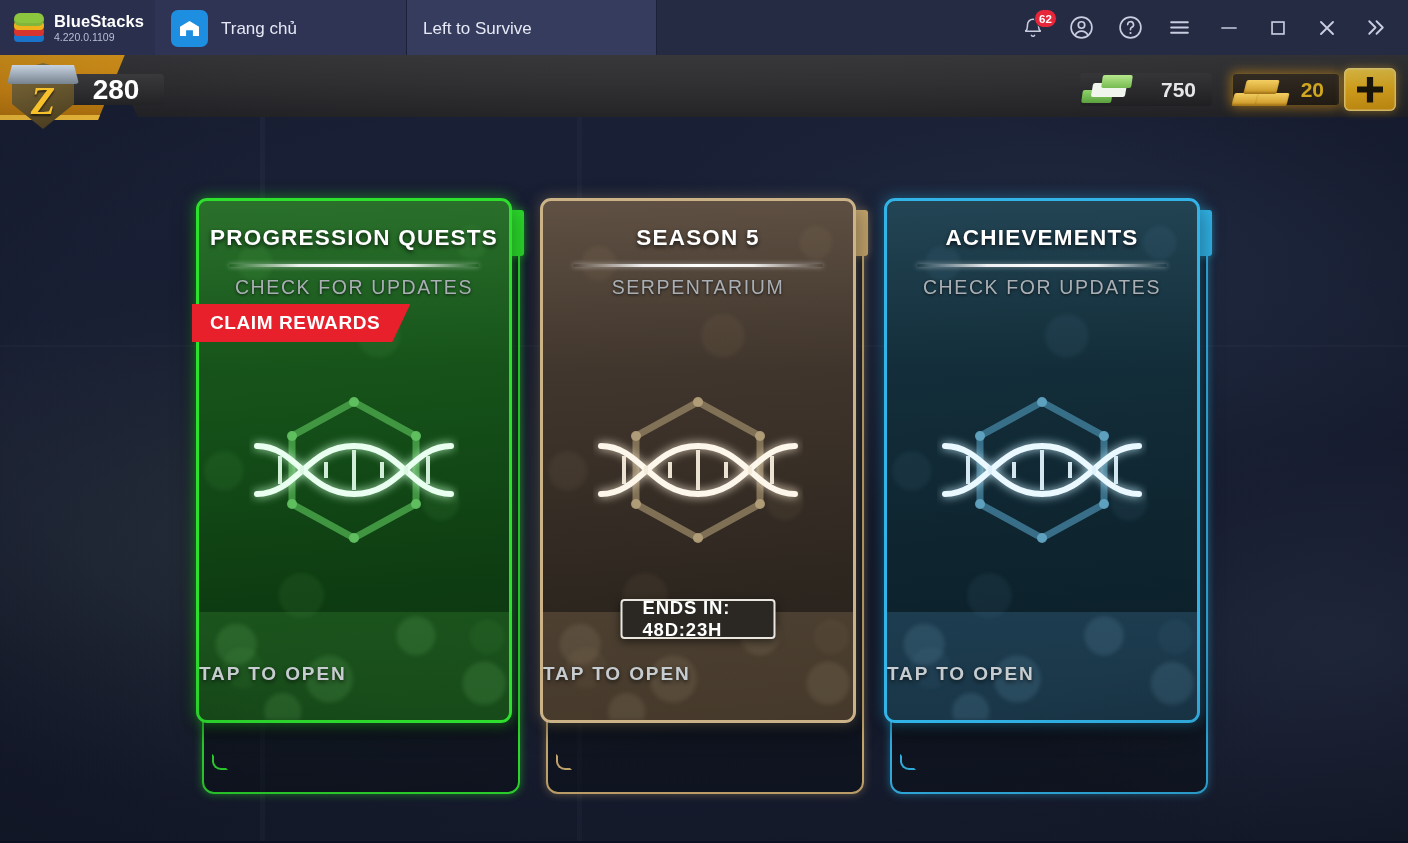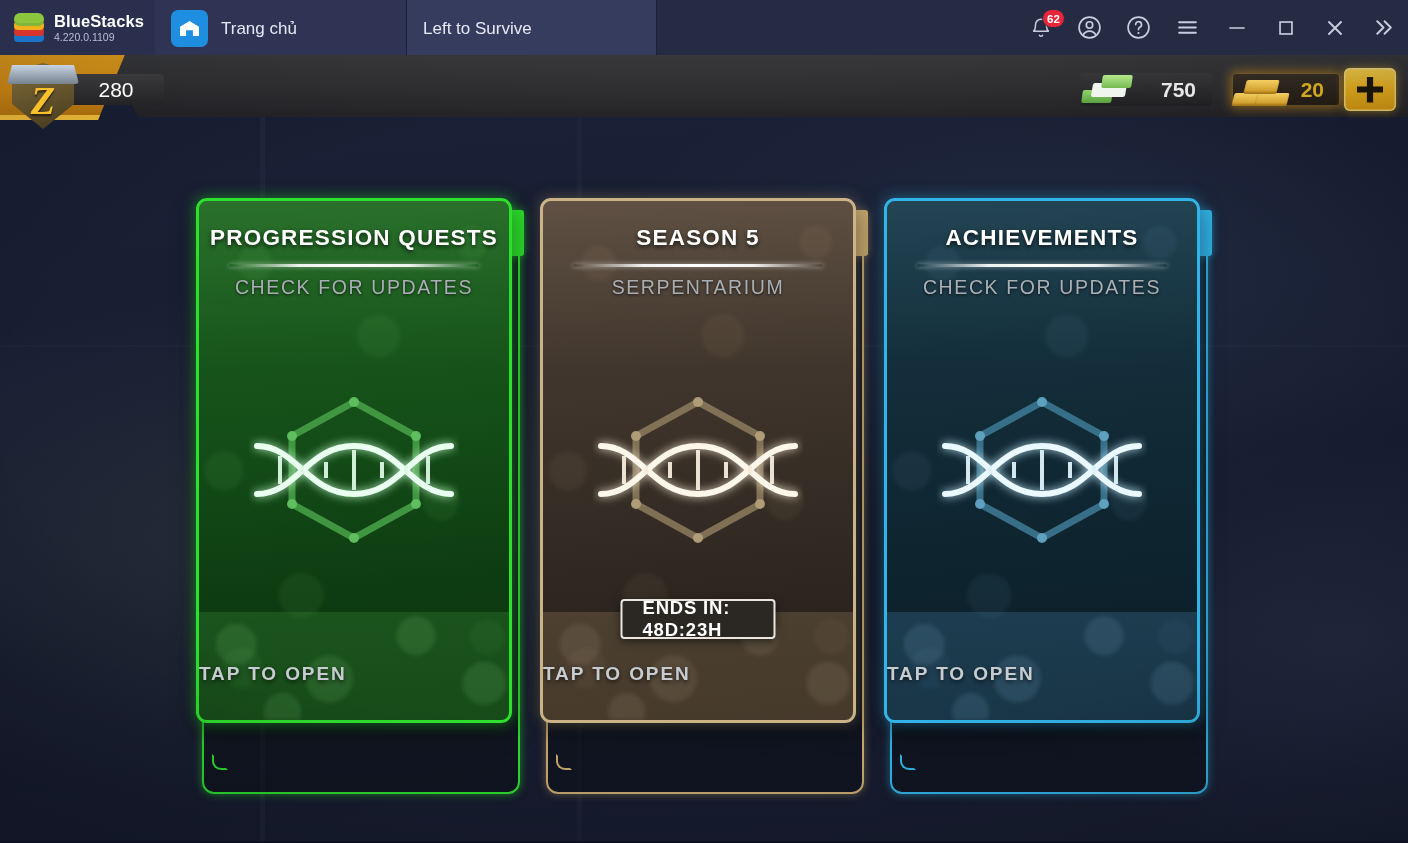--- a/index.html
+++ b/index.html
@@ -56,21 +56,21 @@
     background:linear-gradient(115deg,#243238 10%,#0e1518 45%,#3c5057 80%);
     transform:rotate(-18deg); border-radius:2px;
   }
   .tab-icon.game::after{
     content:""; position:absolute; left:7px; bottom:2px; width:16px; height:9px;
     background:linear-gradient(90deg,#d8663a,#8a3a20); border-radius:2px;
   }
   .tab-label{ color:#e6e9f5; font-size:17px; white-space:nowrap; }
 
   .tb-spacer{ flex:1 1 auto; }
-  .tb-actions{ display:flex; align-items:center; gap:0; padding-right:0; }
+  .tb-actions{ display:flex; align-items:center; gap:0; padding-right:8px; }
   .tb-btn{
     width:49px; height:55px; display:flex; align-items:center; justify-content:center;
     position:relative; color:#c9cde0;
   }
   .badge{
     position:absolute; top:9px; left:26px;
     min-width:21px; height:19px; padding:0 4px;
     background:#e8263a; color:#fff; border-radius:10px;
     font-size:11.5px; font-weight:bold; line-height:19px; text-align:center;
     border:1.5px solid #262b44;
@@ -133,21 +133,21 @@
     position:absolute; left:0; right:0; top:14px; text-align:center;
     font-size:40px; font-weight:bold; font-style:italic;
     color:#f6c12a; text-shadow:0 2px 2px rgba(0,0,0,.6);
     font-family:"Liberation Serif", serif;
   }
   .zlevel{
     position:absolute; left:68px; top:19px; width:96px; height:31px;
     background:linear-gradient(180deg,#3a3a3c,#232325);
     border-radius:4px;
     display:flex; align-items:center; justify-content:center;
-    color:#fff; font-size:21px; font-weight:normal; z-index:3;
+    color:#fff; font-size:28px; font-weight:bold; z-index:3;
   }
 
   .cur{
     position:absolute; top:18px; height:33px;
     display:flex; align-items:center;
   }
   .cur .pill{
     height:33px; min-width:132px; border-radius:4px;
     background:linear-gradient(180deg,#3b3b3d,#222224);
     display:flex; align-items:center; justify-content:flex-end;
@@ -477,20 +477,21 @@
               <path d="M77 92 L77 76"></path>
                 <path d="M105 104 L105 64"></path>
               <path d="M133 92 L133 76"></path>
                 <path d="M157 80 L157 88"></path>
               <path d="M179 70 L179 98"></path>
             </g>
           </svg>
 
           <div class="taptoopen">TAP TO OPEN</div>
         </div>
+        <div class="ribbon">CLAIM REWARDS</div>
       </div>
 
       <div class="cardwrap c1" style="--fc:#c9a96e; --fg:rgba(201,169,110,.45);
                   --bc:#cbb287; --bg2:rgba(203,178,135,.30);
                   --cbg:linear-gradient(175deg,#4d4036 0%,#40352c 35%,#2e2720 72%,#241e19 100%);
                   --hx:rgba(225,195,150,.07); --hx2:rgba(230,205,165,.10);
                   --tg:rgba(255,225,180,.10); --bb:linear-gradient(180deg,rgba(150,125,92,.30),rgba(120,98,70,.40));">
         <div class="frame">
           <div class="notch"></div>
             <div class="curl"></div>

